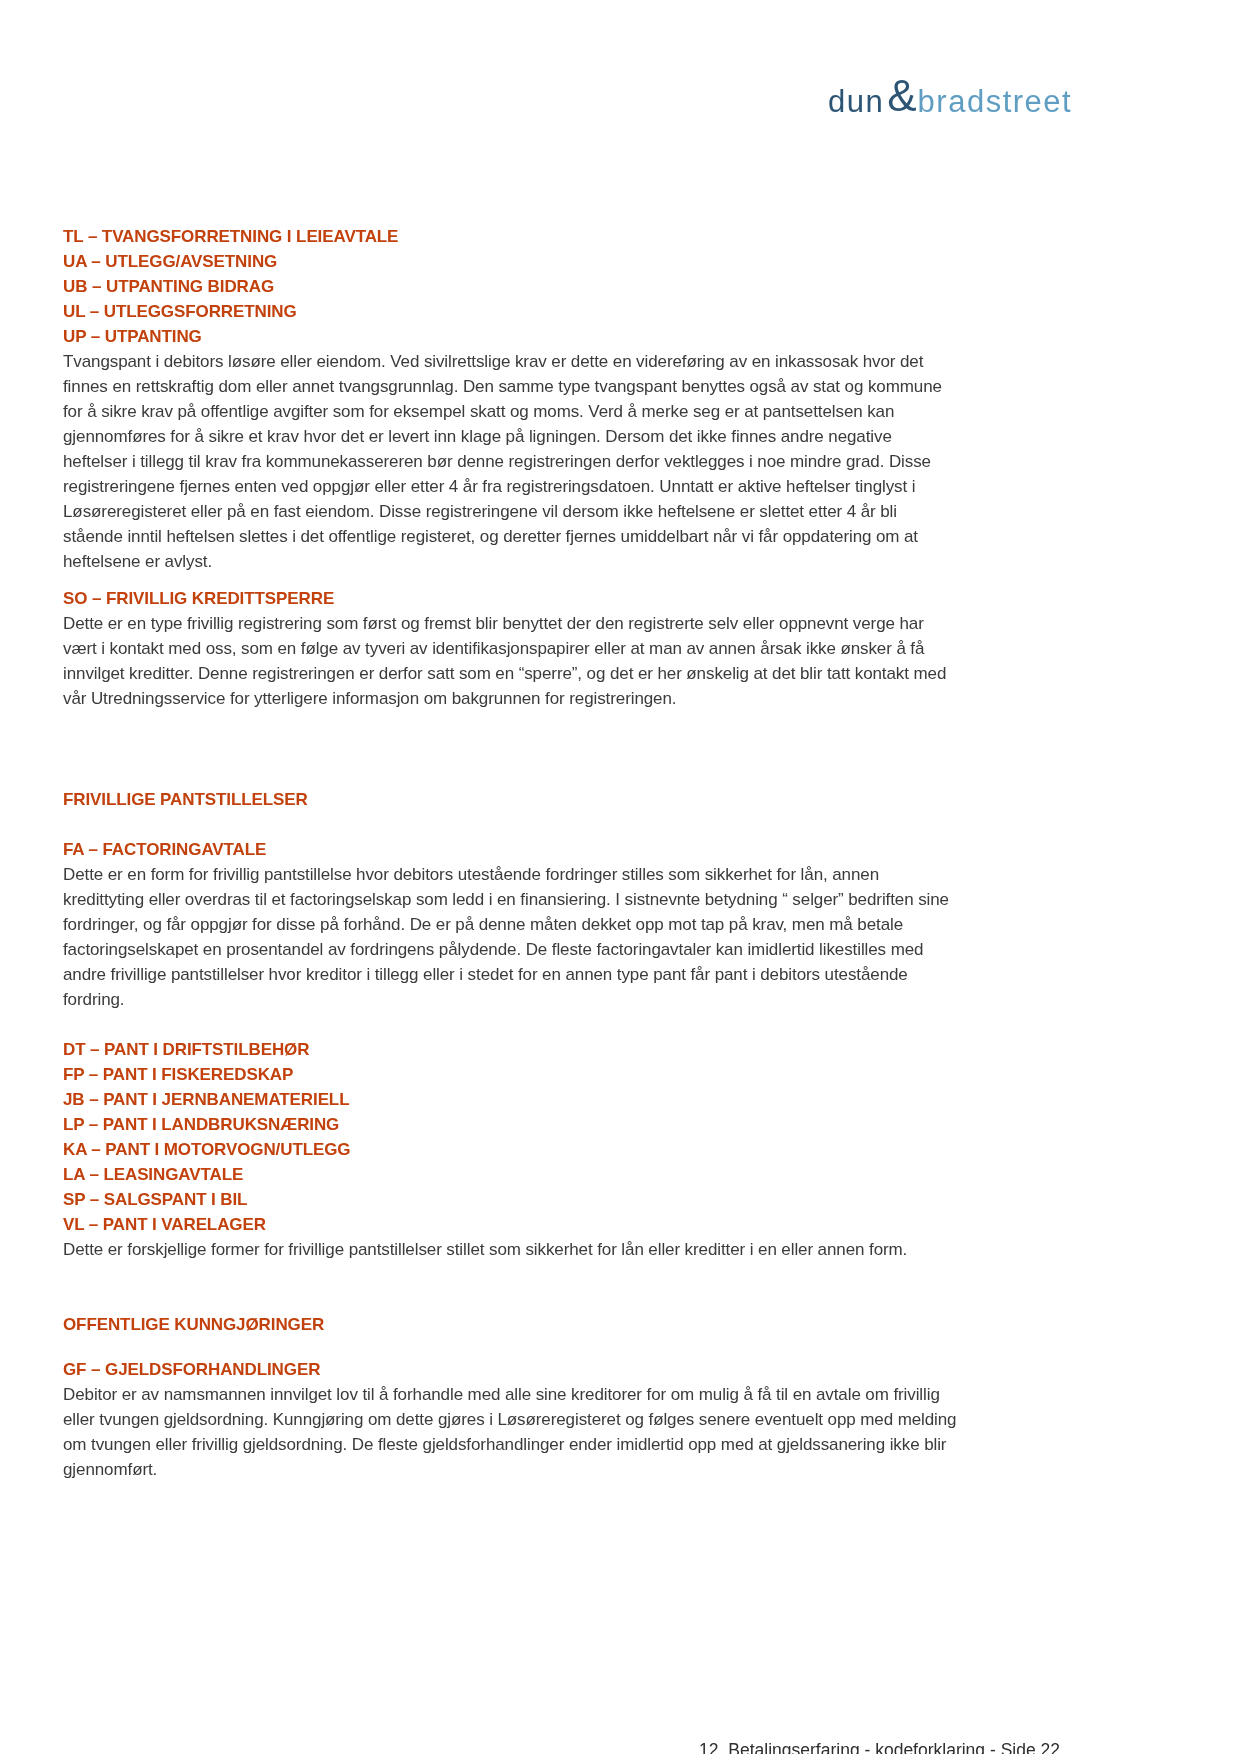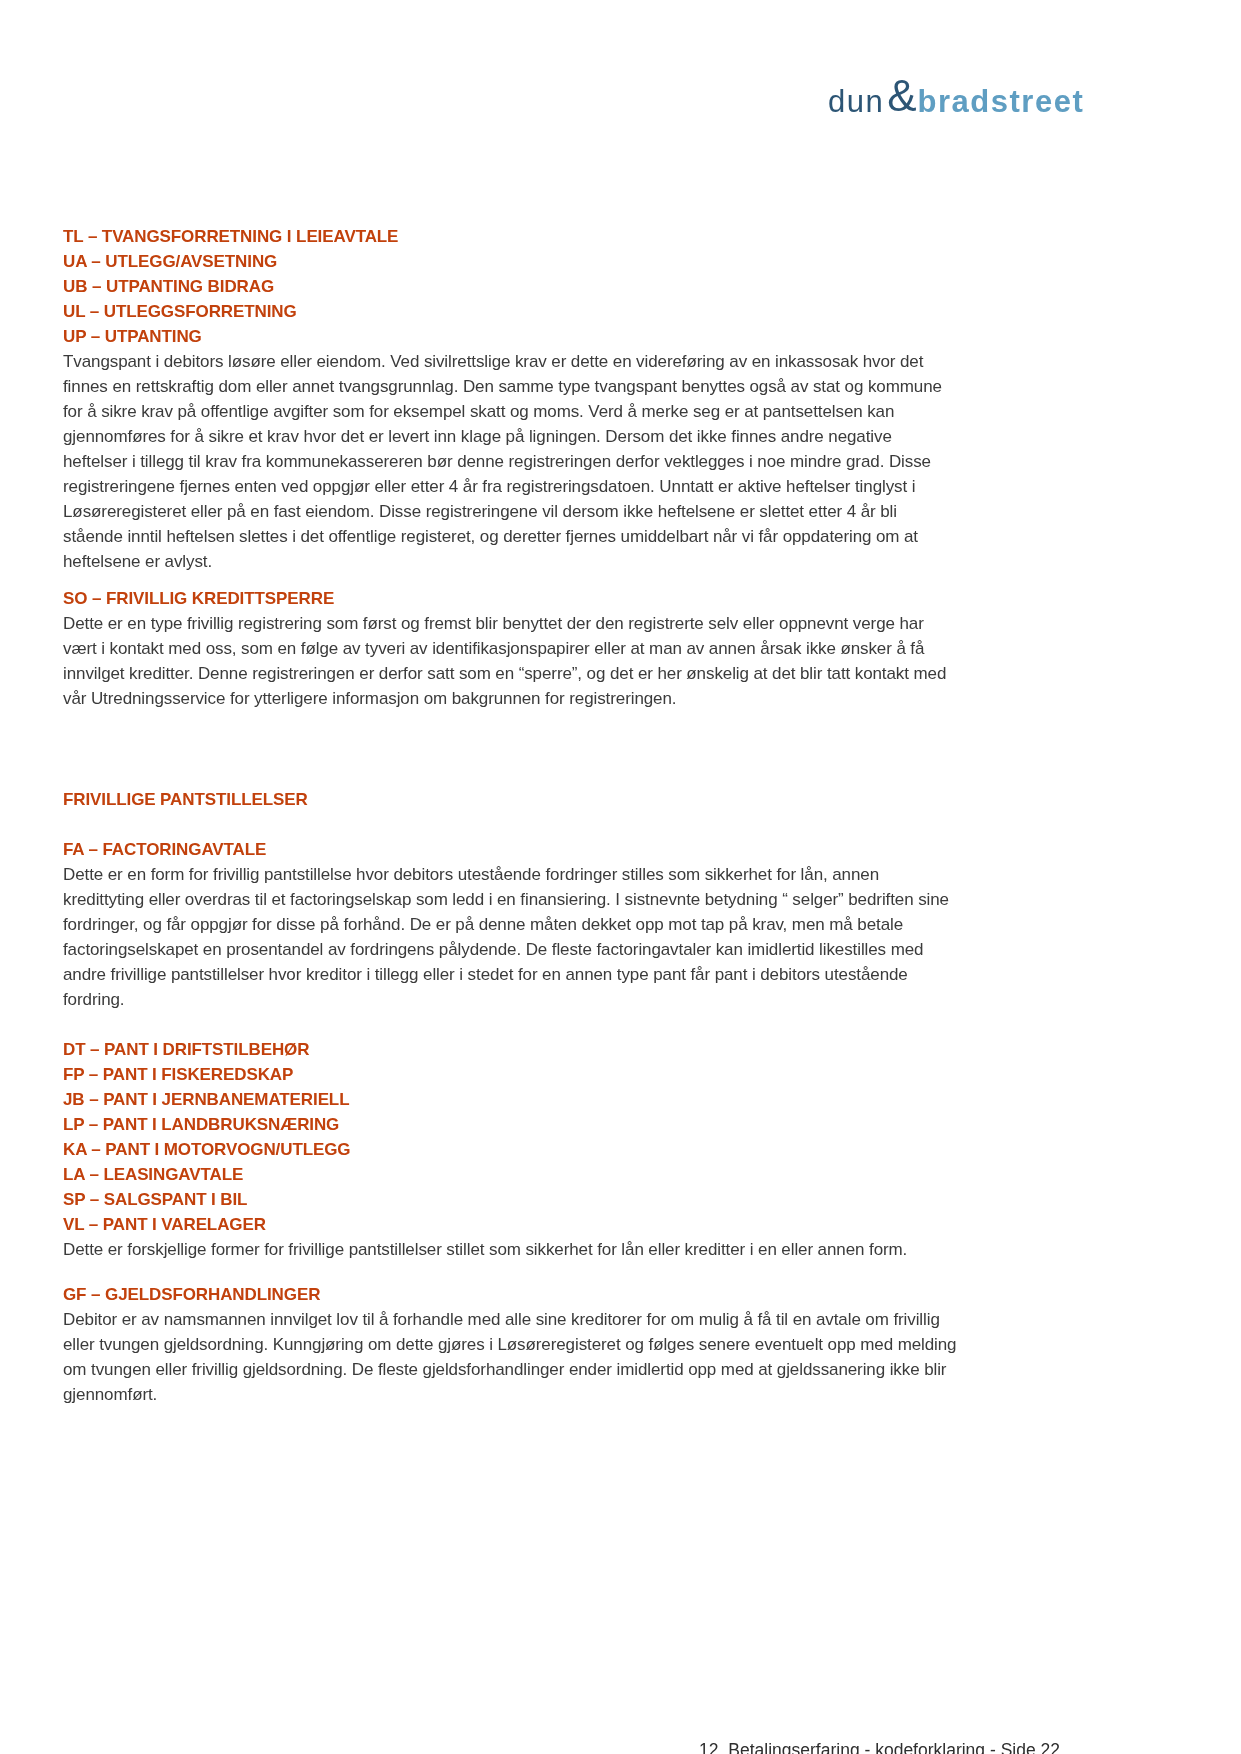--- a/index.html
+++ b/index.html
@@ -36,21 +36,21 @@
     font-size: 44px;
     font-weight: 400;
     line-height: 1;
     margin: 0 1px 0 3px;
     color: #2c5575;
     position: relative;
     top: -2px;
   }
   .logo-word2 {
     font-size: 31px;
-    font-weight: 700;
+    font-weight: 400;
     letter-spacing: 1.5px;
     color: #5f9ec2;
   }
 
   
   .content {
     position: absolute;
     left: 63px;
     top: 224px;
     width: 897px;
@@ -123,20 +123,21 @@
       <div class="code-line">FP – PANT I FISKEREDSKAP</div>
       <div class="code-line">JB – PANT I JERNBANEMATERIELL</div>
       <div class="code-line">LP – PANT I LANDBRUKSNÆRING</div>
       <div class="code-line">KA – PANT I MOTORVOGN/UTLEGG</div>
       <div class="code-line">LA – LEASINGAVTALE</div>
       <div class="code-line">SP – SALGSPANT I BIL</div>
       <div class="code-line">VL – PANT I VARELAGER</div>
     </div>
     <p class="para">Dette er forskjellige former for frivillige pantstillelser stillet som sikkerhet for lån eller kreditter i en eller annen form.</p>
 
+    <div class="sub-title gap-offentlige">OFFENTLIGE KUNNGJØRINGER</div>
 
     <div class="gap-gf">
       <div class="section-heading">GF – GJELDSFORHANDLINGER</div>
       <p class="para">Debitor er av namsmannen innvilget lov til å forhandle med alle sine kreditorer for om mulig å få til en avtale om frivillig eller tvungen gjeldsordning. Kunngjøring om dette gjøres i Løsøreregisteret og følges senere eventuelt opp med melding om tvungen eller frivillig gjeldsordning. De fleste gjeldsforhandlinger ender imidlertid opp med at gjeldssanering ikke blir gjennomført.</p>
     </div>
 
   </div>
 
   <div class="footer">12. Betalingserfaring - kodeforklaring - Side 22</div>
 

